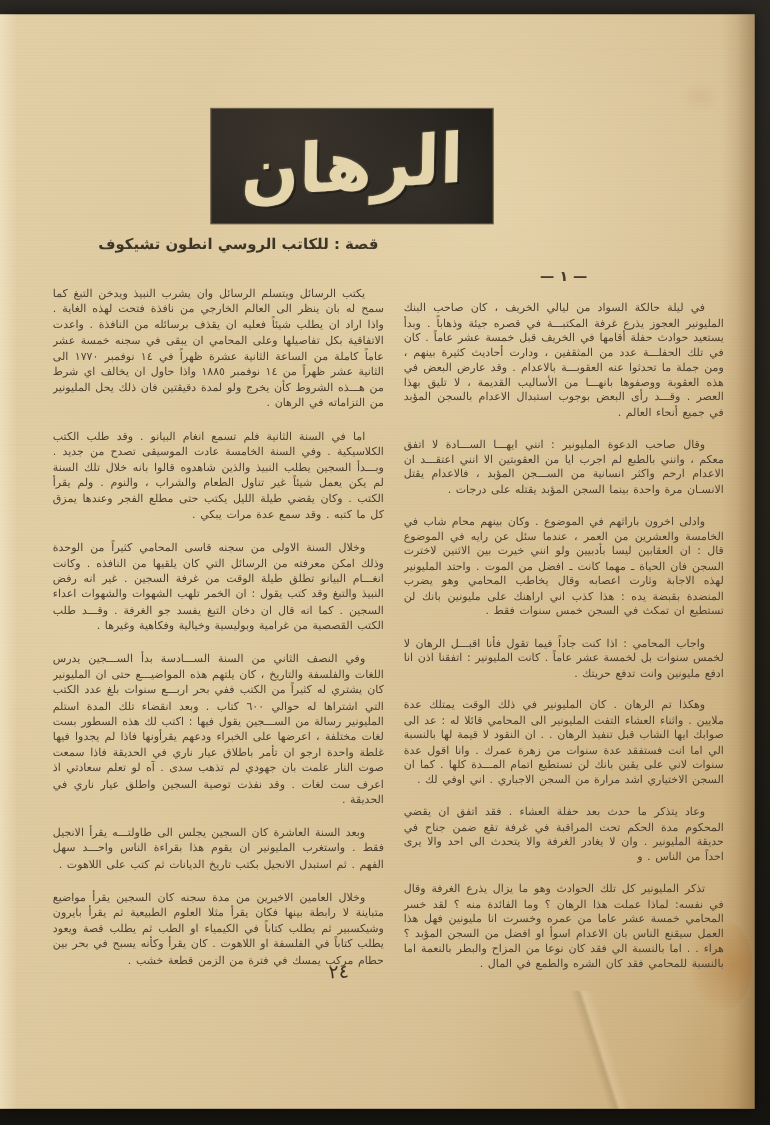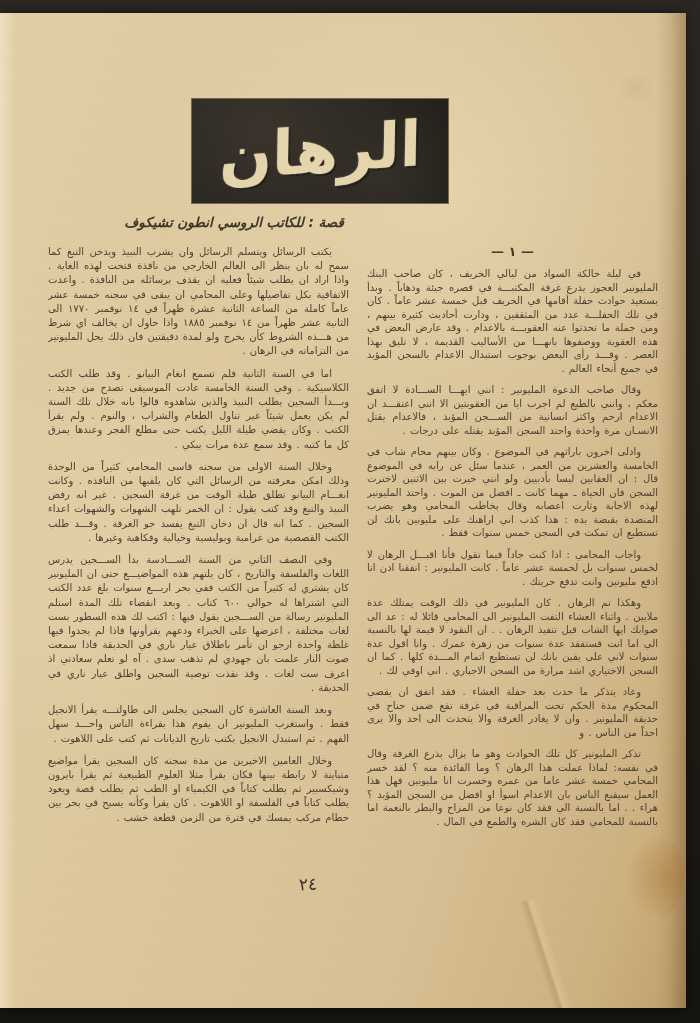--- a/index.html
+++ b/index.html
@@ -55,33 +55,32 @@
     font-size:62px;font-weight:bold;color:#e4d5ac;
     transform:rotate(-4deg) skewX(-5deg);
     letter-spacing:-3px;line-height:1;
     text-shadow:0 0 2px rgba(228,213,172,0.5), 2px 2px 0 rgba(0,0,0,0.4);
   }
   .subtitle{
     position:absolute;left:78px;top:201px;width:266px;
     direction:rtl;text-align:right;
     font-size:13.5px;font-weight:bold;color:#3d3527;
     letter-spacing:0.2px;
-    font-style:italic;
   }
   .col{
     position:absolute;top:232px;direction:rtl;text-align:justify;
     color:#4c4132;overflow:hidden;
   }
   .col-right{right:28px;width:291px;height:652px;font-size:10px;line-height:13.5px;}
   .col-left{left:48px;width:301px;height:640px;font-size:10px;line-height:14.2px;}
   .section-marker{
     text-align:center;font-size:13px;font-weight:bold;color:#463d2e;
     letter-spacing:3px;margin:0 0 9px;line-height:1;
   }
-  .para{margin:0 0 8px;text-indent:17px;word-spacing:1px;}
+  .para{margin:16px 0 8px;text-indent:17px;word-spacing:1px;}
   .page-number{
     position:absolute;left:276px;top:861px;width:64px;
     text-align:center;font-size:17px;color:#3a3228;
     transform:rotate(-3deg);
   }
 </style>
 </head>
 <body>
 
 <div class="backdrop">
@@ -96,21 +95,21 @@
     <div class="banner">
       <span class="banner-title" dir="rtl">الرهان</span>
     </div>
 
     <div class="subtitle" dir="rtl">قصة : للكاتب الروسي انطون تشيكوف</div>
 
     <div class="col col-right" dir="rtl">
       <div class="section-marker">— ١ —</div>
       <div>
           <p class="para">في ليلة حالكة السواد من ليالي الخريف ، كان صاحب البنك المليونير العجوز يذرع غرفة المكتبـــة في قصره جيئة وذهاباً . وبدأ يستعيد حوادث حفلة أقامها في الخريف قبل خمسة عشر عاماً . كان في تلك الحفلـــة عدد من المثقفين ، ودارت أحاديث كثيرة بينهم ، ومن جملة ما تحدثوا عنه العقوبـــة بالاعدام . وقد عارض البعض في هذه العقوبة ووصفوها بانهـــا من الأساليب القديمة ، لا تليق بهذا العصر . وقـــد رأى البعض بوجوب استبدال الاعدام بالسجن المؤبد في جميع أنحاء العالم .</p>
-          <p class="para">وقال صاحب الدعوة المليونير : انني ايهـــا الســـادة لا اتفق معكم ، وانني بالطبع لم اجرب ايا من العقوبتين الا انني اعتقـــد ان الاعدام ارحم واكثر انسانية من الســـجن المؤبد ، فالاعدام يقتل الانسـان مرة واحدة واحتد السجن المؤبد يقتله على درجات .</p>
+          <p class="para">وقال صاحب الدعوة المليونير : انني ايهـــا الســـادة لا اتفق معكم ، وانني بالطبع لم اجرب ايا من العقوبتين الا انني اعتقـــد ان الاعدام ارحم واكثر انسانية من الســـجن المؤبد ، فالاعدام يقتل الانسـان مرة واحدة بينما السجن المؤبد يقتله على درجات .</p>
           <p class="para">وادلى اخرون باراثهم في الموضوع . وكان بينهم محام شاب في الخامسة والعشرين من العمر ، عندما سئل عن رايه في الموضوع قال : ان العقابين ليسا بأدبيين ولو انني خيرت بين الاثنين لاخترت السجن فان الحياة ـ مهما كانت ـ افضل من الموت . واحتد المليونير لهذه الاجابة وثارت اعصابه وقال يخاطب المحامي وهو يضرب المنضدة بقبضة يده : هذا كذب اني اراهنك على مليونين بانك لن تستطيع ان تمكث في السجن خمس سنوات فقط .</p>
           <p class="para">واجاب المحامي : اذا كنت جاداً فيما تقول فأنا اقبـــل الرهان لا لخمس سنوات بل لخمسة عشر عاماً . كانت المليونير : اتفقنا اذن انا ادفع مليونين وانت تدفع حريتك .</p>
           <p class="para">وهكذا تم الرهان . كان المليونير في ذلك الوقت يمتلك عدة ملايين . واثناء العشاء التفت المليونير الى المحامي قائلا له : عد الى صوابك ايها الشاب قبل تنفيذ الرهان . . ان النقود لا قيمة لها بالنسبة الي اما انت فستفقد عدة سنوات من زهرة عمرك . وانا اقول عدة سنوات لاني على يقين بانك لن تستطيع اتمام المـــدة كلها . كما ان السجن الاختياري اشد مرارة من السجن الاجباري . اني اوفي لك .</p>
           <p class="para">وعاد يتذكر ما حدث بعد حفلة العشاء . فقد اتفق ان يقضي المحكوم مدة الحكم تحت المراقبة في غرفة تقع ضمن جناح في حديقة المليونير . وان لا يغادر الغرفة والا يتحدث الى احد والا يرى احداً من الناس . و</p>
           <p class="para">تذكر المليونير كل تلك الحوادث وهو ما يزال يذرع الغرفة وقال في نفسه: لماذا عملت هذا الرهان ؟ وما الفائدة منه ؟ لقد خسر المحامي خمسة عشر عاما من عمره وخسرت انا مليونين فهل هذا العمل سيقنع الناس بان الاعدام اسوأ او افضل من السجن المؤبد ؟ هراء . . اما بالنسبة الي فقد كان نوعا من المزاح والبطر بالنعمة اما بالنسبة للمحامي فقد كان الشره والطمع في المال .</p>
         </div>
     </div>
 
     <div class="col col-left" dir="rtl">
       <div>

